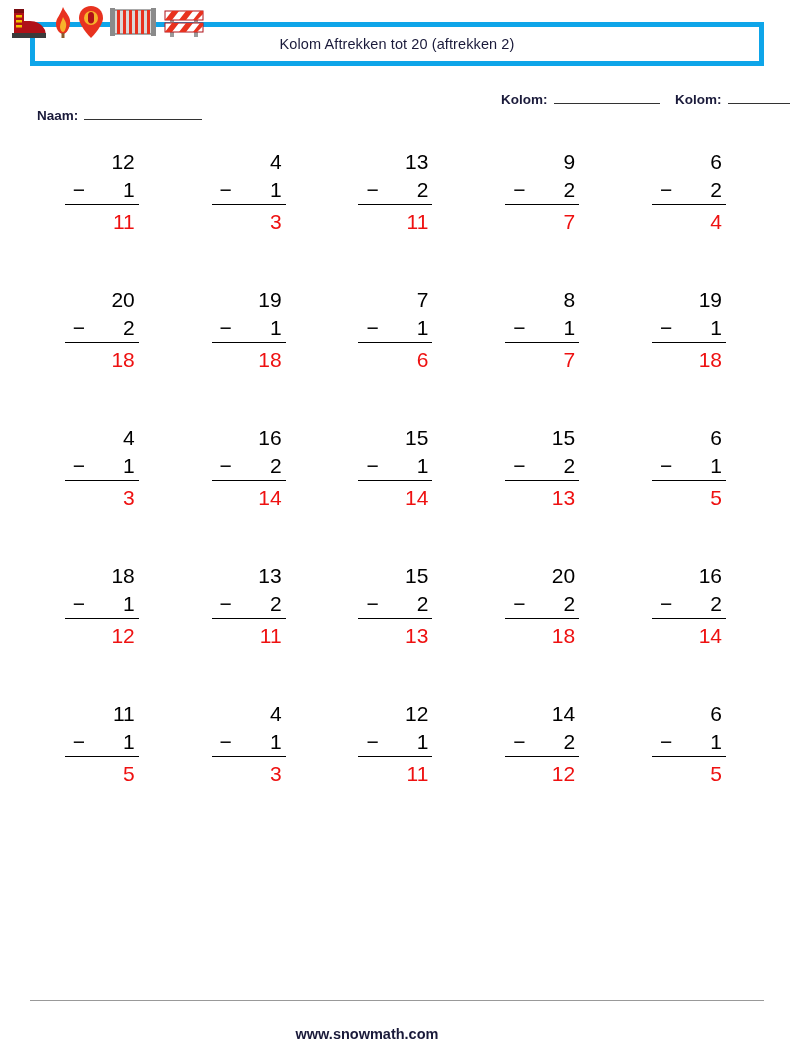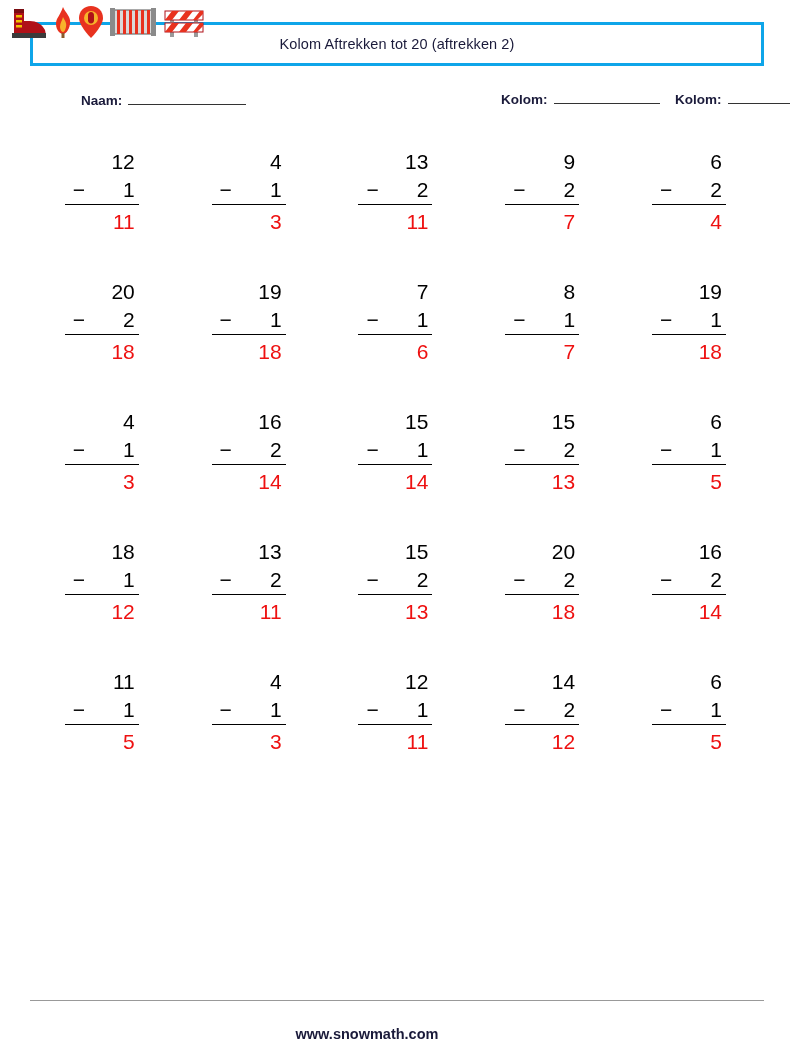--- a/index.html
+++ b/index.html
@@ -16,21 +16,21 @@
     overflow: hidden;
   }
 
   
   .header-box {
     position: absolute;
     left: 30px;
     top: 22px;
     width: 734px;
     height: 44px;
-    border: 3px solid #0ea5e9;
+    border: 5px solid #0ea5e9;
     box-sizing: border-box;
   }
   .header-icons {
     position: absolute;
     left: 8px;
     top: 3px;
     display: flex;
     align-items: center;
     gap: 4px;
     height: 38px;
@@ -60,36 +60,36 @@
     font-size: 13.5px;
     color: #1a1a3a;
   }
   .meta-item { position: absolute; white-space: nowrap; }
   .meta-label { font-weight: bold; }
   .meta-line {
     display: inline-block;
     border-bottom: 1px solid #333;
     vertical-align: baseline;
   }
-  .meta-naam { left: 37px; top: 1px; margin-left: 44px; }
+  .meta-naam { left: 37px; top: 16px; }
   .meta-naam .meta-line { width: 118px; margin-left: 6px; }
   .meta-datum { left: 501px; top: 0; }
   .meta-datum .meta-line { width: 106px; margin-left: 6px; }
   .meta-score { left: 675px; top: 0; }
   .meta-score .meta-line { width: 62px; margin-left: 6px; }
 
   
   .grid {
     position: absolute;
     left: 30px;
     top: 140px;
     width: 734px;
     display: grid;
     grid-template-columns: repeat(5, 1fr);
-    row-gap: 4px;
+    row-gap: 12px;
   }
   .cell {
     height: 126px;
     position: relative;
   }
   .prob {
     position: absolute;
     right: 38px;
     top: 8px;
     width: 74px;

